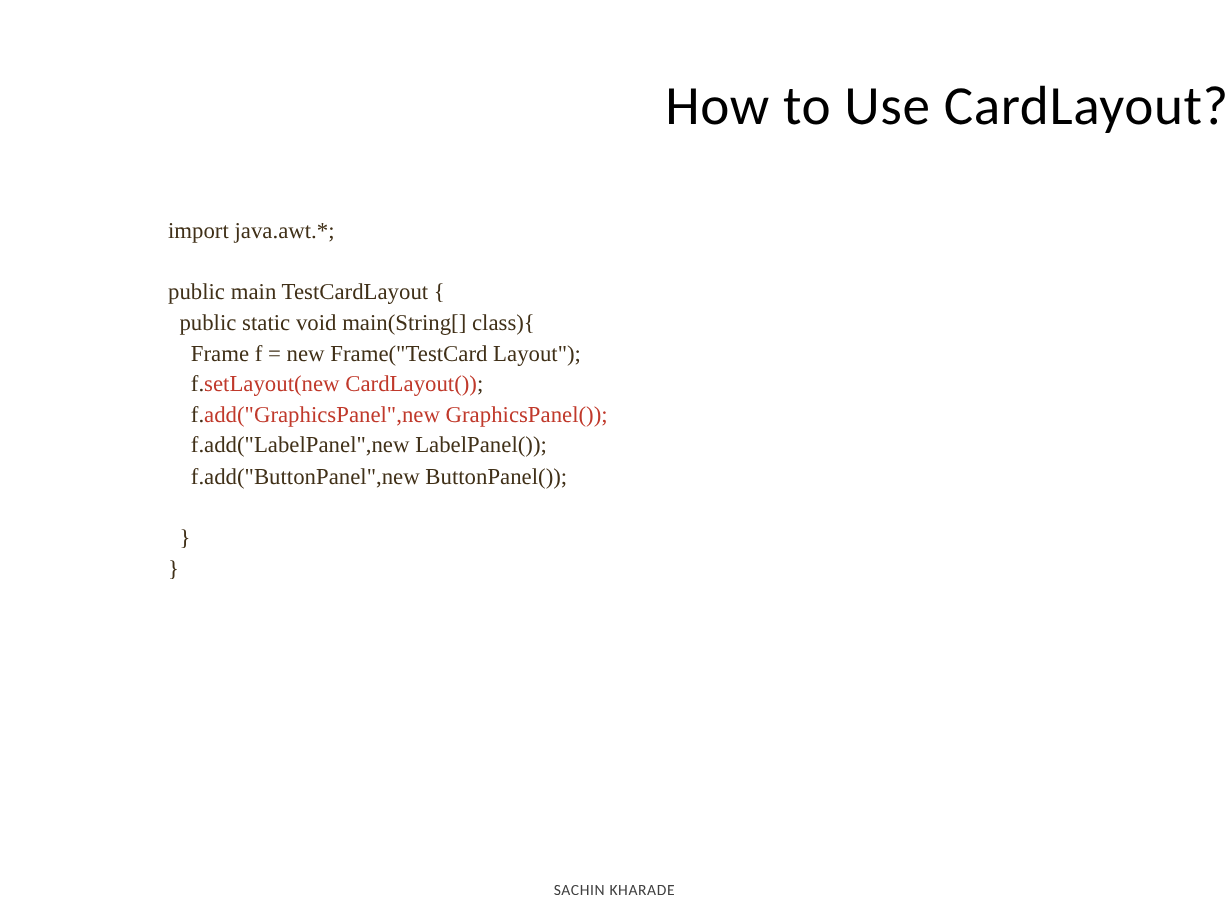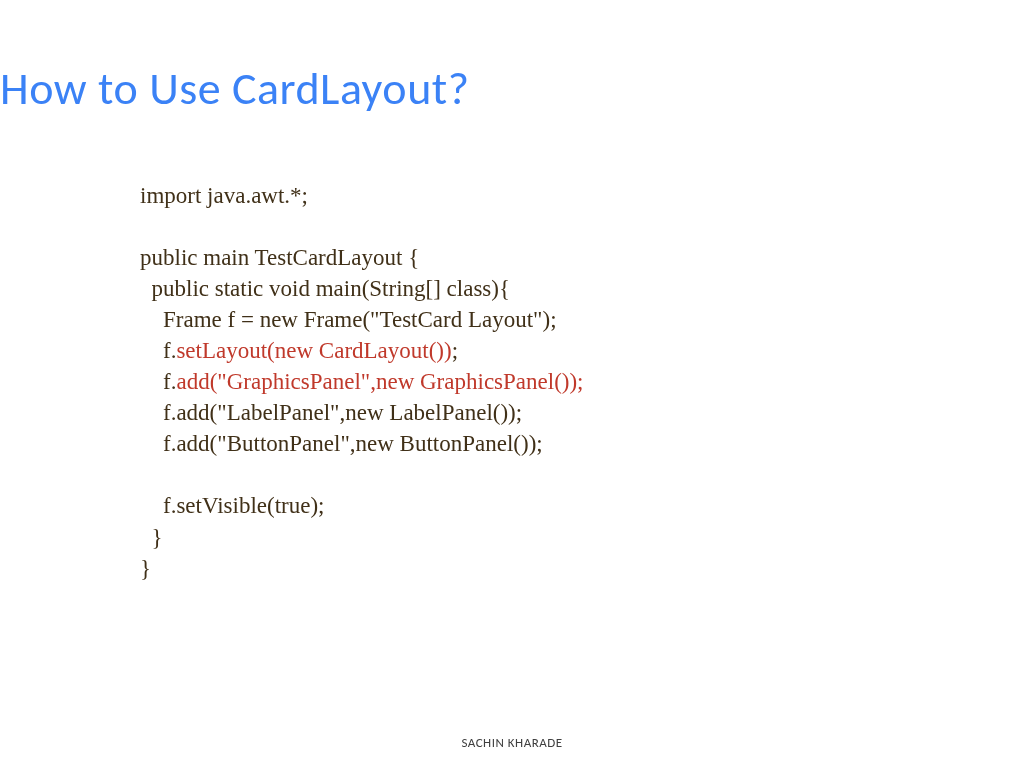--- a/index.html
+++ b/index.html
@@ -9,33 +9,33 @@
     }
     body {
       width: 1024px;
       height: 768px;
       background: #ffffff;
       font-family: Calibri, Arial, sans-serif;
       position: relative;
       overflow: hidden;
     }
     .slide-title {
-      text-align: left;
+      text-align: right;
       font-size: 46px;
       font-weight: 400;
-      color: #3b82f6;
+      color: #000000;
       padding-top: 60px;
       letter-spacing: 0.5px;
     }
     .code-block {
       position: absolute;
       left: 140px;
       top: 180px;
       font-family: "Times New Roman", Times, serif;
-      font-size: 23px;
+      font-size: 19px;
       line-height: 1.35;
       color: #403018;
     }
     .code-line {
       white-space: pre;
     }
     .highlight {
       color: #c0392b;
     }
     .footer-text {
@@ -57,18 +57,17 @@
   <div class="code-line">import java.awt.*;</div>
   <div class="code-line">&nbsp;</div>
   <div class="code-line">public main TestCardLayout {</div>
   <div class="code-line">  public static void main(String[] class){</div>
   <div class="code-line">    Frame f = new Frame("TestCard Layout");</div>
   <div class="code-line"><span>    f.</span><span class="highlight">setLayout(new CardLayout())</span><span>;</span></div>
   <div class="code-line"><span>    f.</span><span class="highlight">add("GraphicsPanel",new GraphicsPanel());</span></div>
   <div class="code-line">    f.add("LabelPanel",new LabelPanel());</div>
   <div class="code-line">    f.add("ButtonPanel",new ButtonPanel());</div>
   <div class="code-line">&nbsp;</div>
-  <div class="code-line">    f.setVisible(true);</div>
   <div class="code-line">  }</div>
   <div class="code-line">}</div>
 </div>
 
 <div class="footer-text">SACHIN KHARADE</div>
 
 </body></html>

